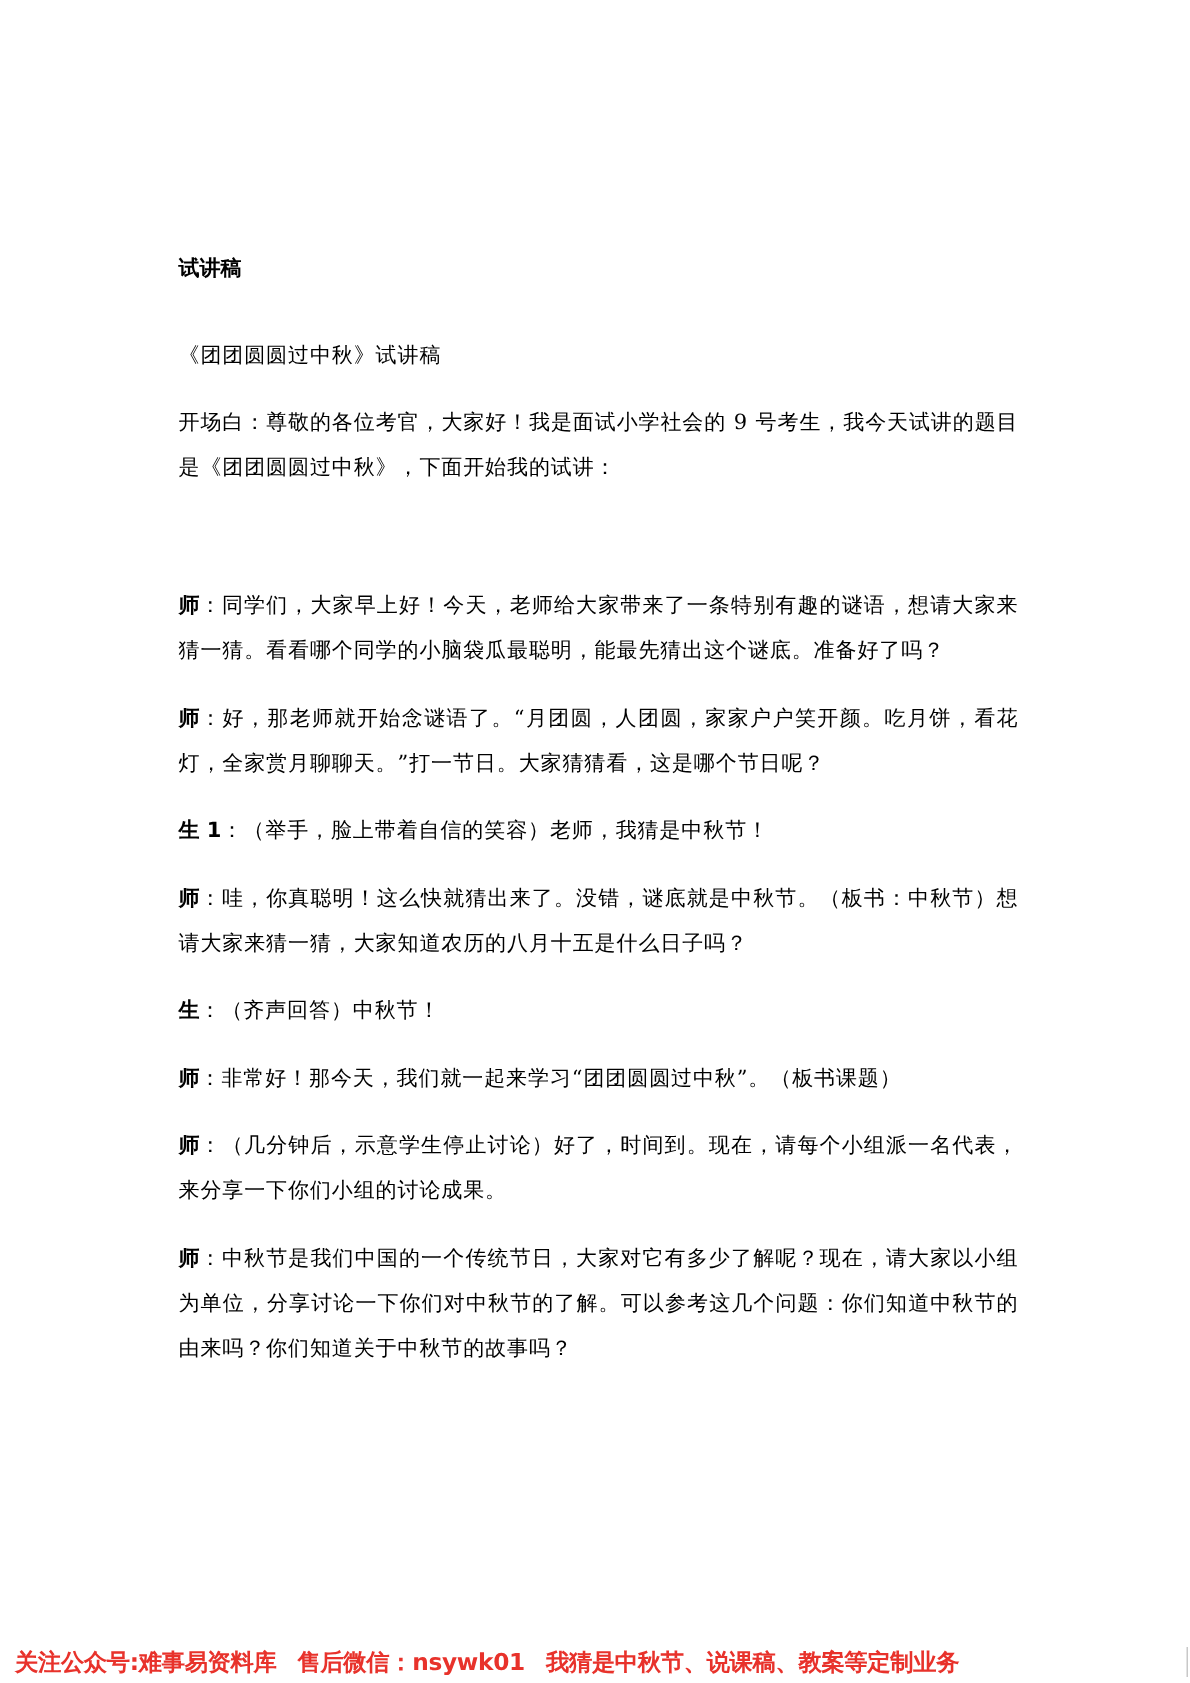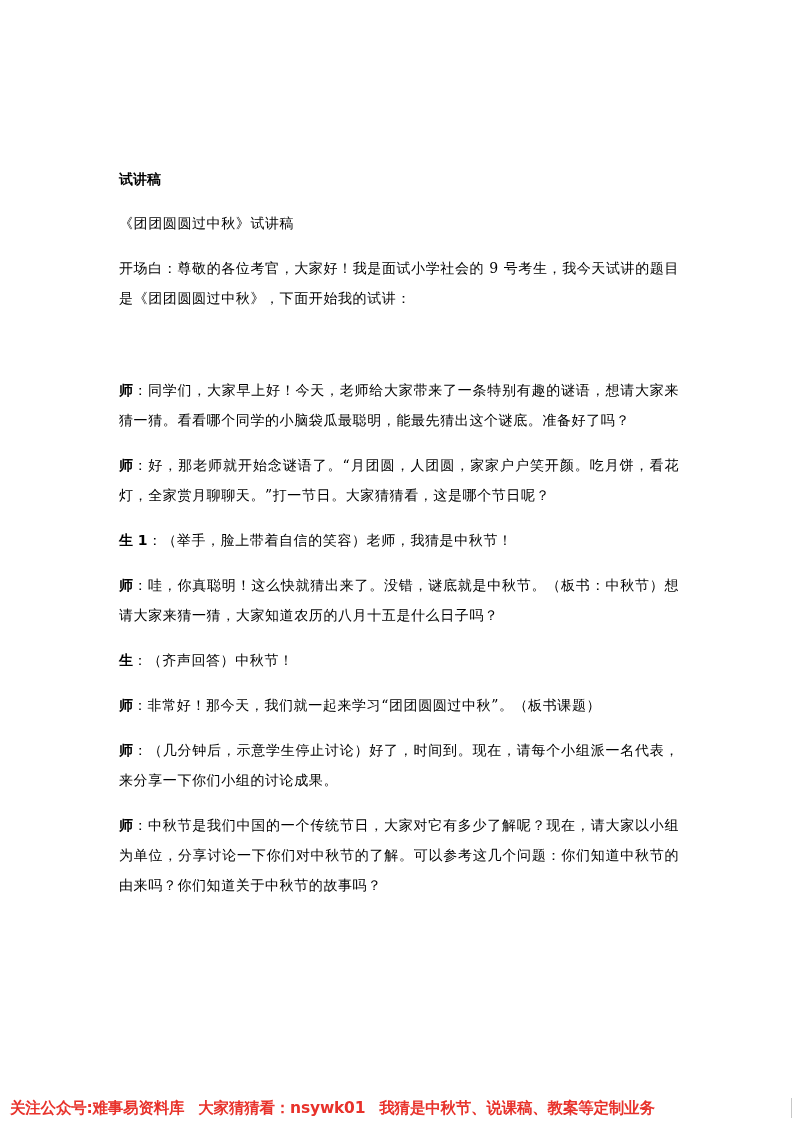--- a/index.html
+++ b/index.html
@@ -19,21 +19,21 @@
       position: absolute;
       left: 119px;
       top: 168px;
       width: 560px;
     }
     .doc-title {
       font-family: "DejaVu Sans", "Liberation Sans", sans-serif;
       font-weight: bold;
       font-size: 14px;
       line-height: 22px;
-      margin: 0 0 18px 0;
+      margin: 0 0 32px 0;
     }
     .p {
       font-size: 14px;
       line-height: 30px;
       margin: 15px 0 12px 0;
       letter-spacing: 0.6px;
       text-align: justify;
     }
     .p.subtitle {
       margin-bottom: 14px;
@@ -101,16 +101,16 @@
 
   <p class="p"><span class="speaker">师</span><span>：非常好！那今天，我们就一起来学习“团团圆圆过中秋”。（板书课题）</span></p>
 
   <p class="p"><span class="speaker">师</span><span>：（几分钟后，示意学生停止讨论）好了，时间到。现在，请每个小组派一名代表，来分享一下你们小组的讨论成果。</span></p>
 
   <p class="p"><span class="speaker">师</span><span>：中秋节是我们中国的一个传统节日，大家对它有多少了解呢？现在，请大家以小组为单位，分享讨论一下你们对中秋节的了解。可以参考这几个问题：你们知道中秋节的由来吗？你们知道关于中秋节的故事吗？</span></p>
 </div>
 
 <div class="footer-banner">
   <span class="seg">关注公众号:难事易资料库</span>
-  <span class="seg">大家猜猜看：nsywk01</span>
+  <span class="seg">售后微信：nsywk01</span>
   <span class="seg">我猜是中秋节、说课稿、教案等定制业务</span>
 </div>
 <div class="edge-line"></div>
 
 </body></html>

